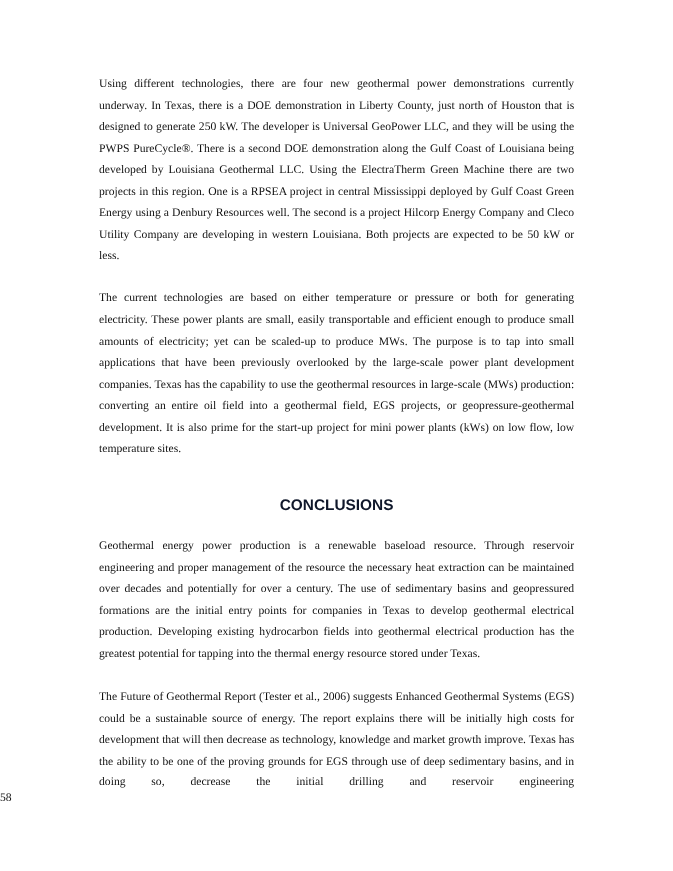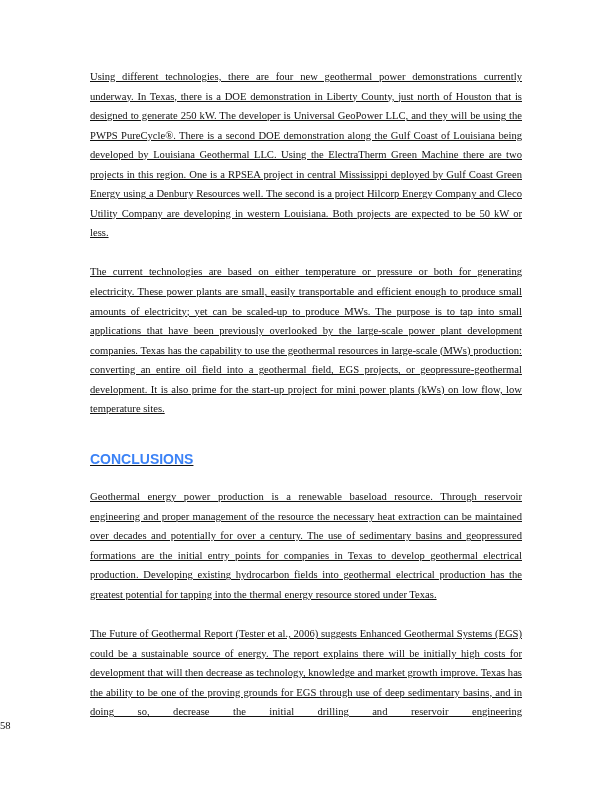--- a/index.html
+++ b/index.html
@@ -15,37 +15,36 @@
     }
     .page {
       position: absolute;
       left: 90px;
       top: 67px;
       width: 432px;
       font-family: "Liberation Serif", serif;
       font-size: 10.6px;
       line-height: 19.55px;
       color: #111111;
-      text-decoration: underline;
     }
     .para {
       margin: 0;
       text-align: justify;
       text-align-last: left;
     }
     .gap {
       height: 19.5px;
     }
     .heading {
       margin: 0;
-      text-align: left;
+      text-align: center;
       font-family: "Liberation Sans", sans-serif;
       font-weight: bold;
       font-size: 14px;
-      color: #3b82f6;
+      color: #0f172a;
       height: 39px;
       line-height: 39px;
       padding-top: 2px;
     }
     .page-number {
       position: absolute;
       left: 0;
       width: 612px;
       top: 720px;
       text-align: left;

